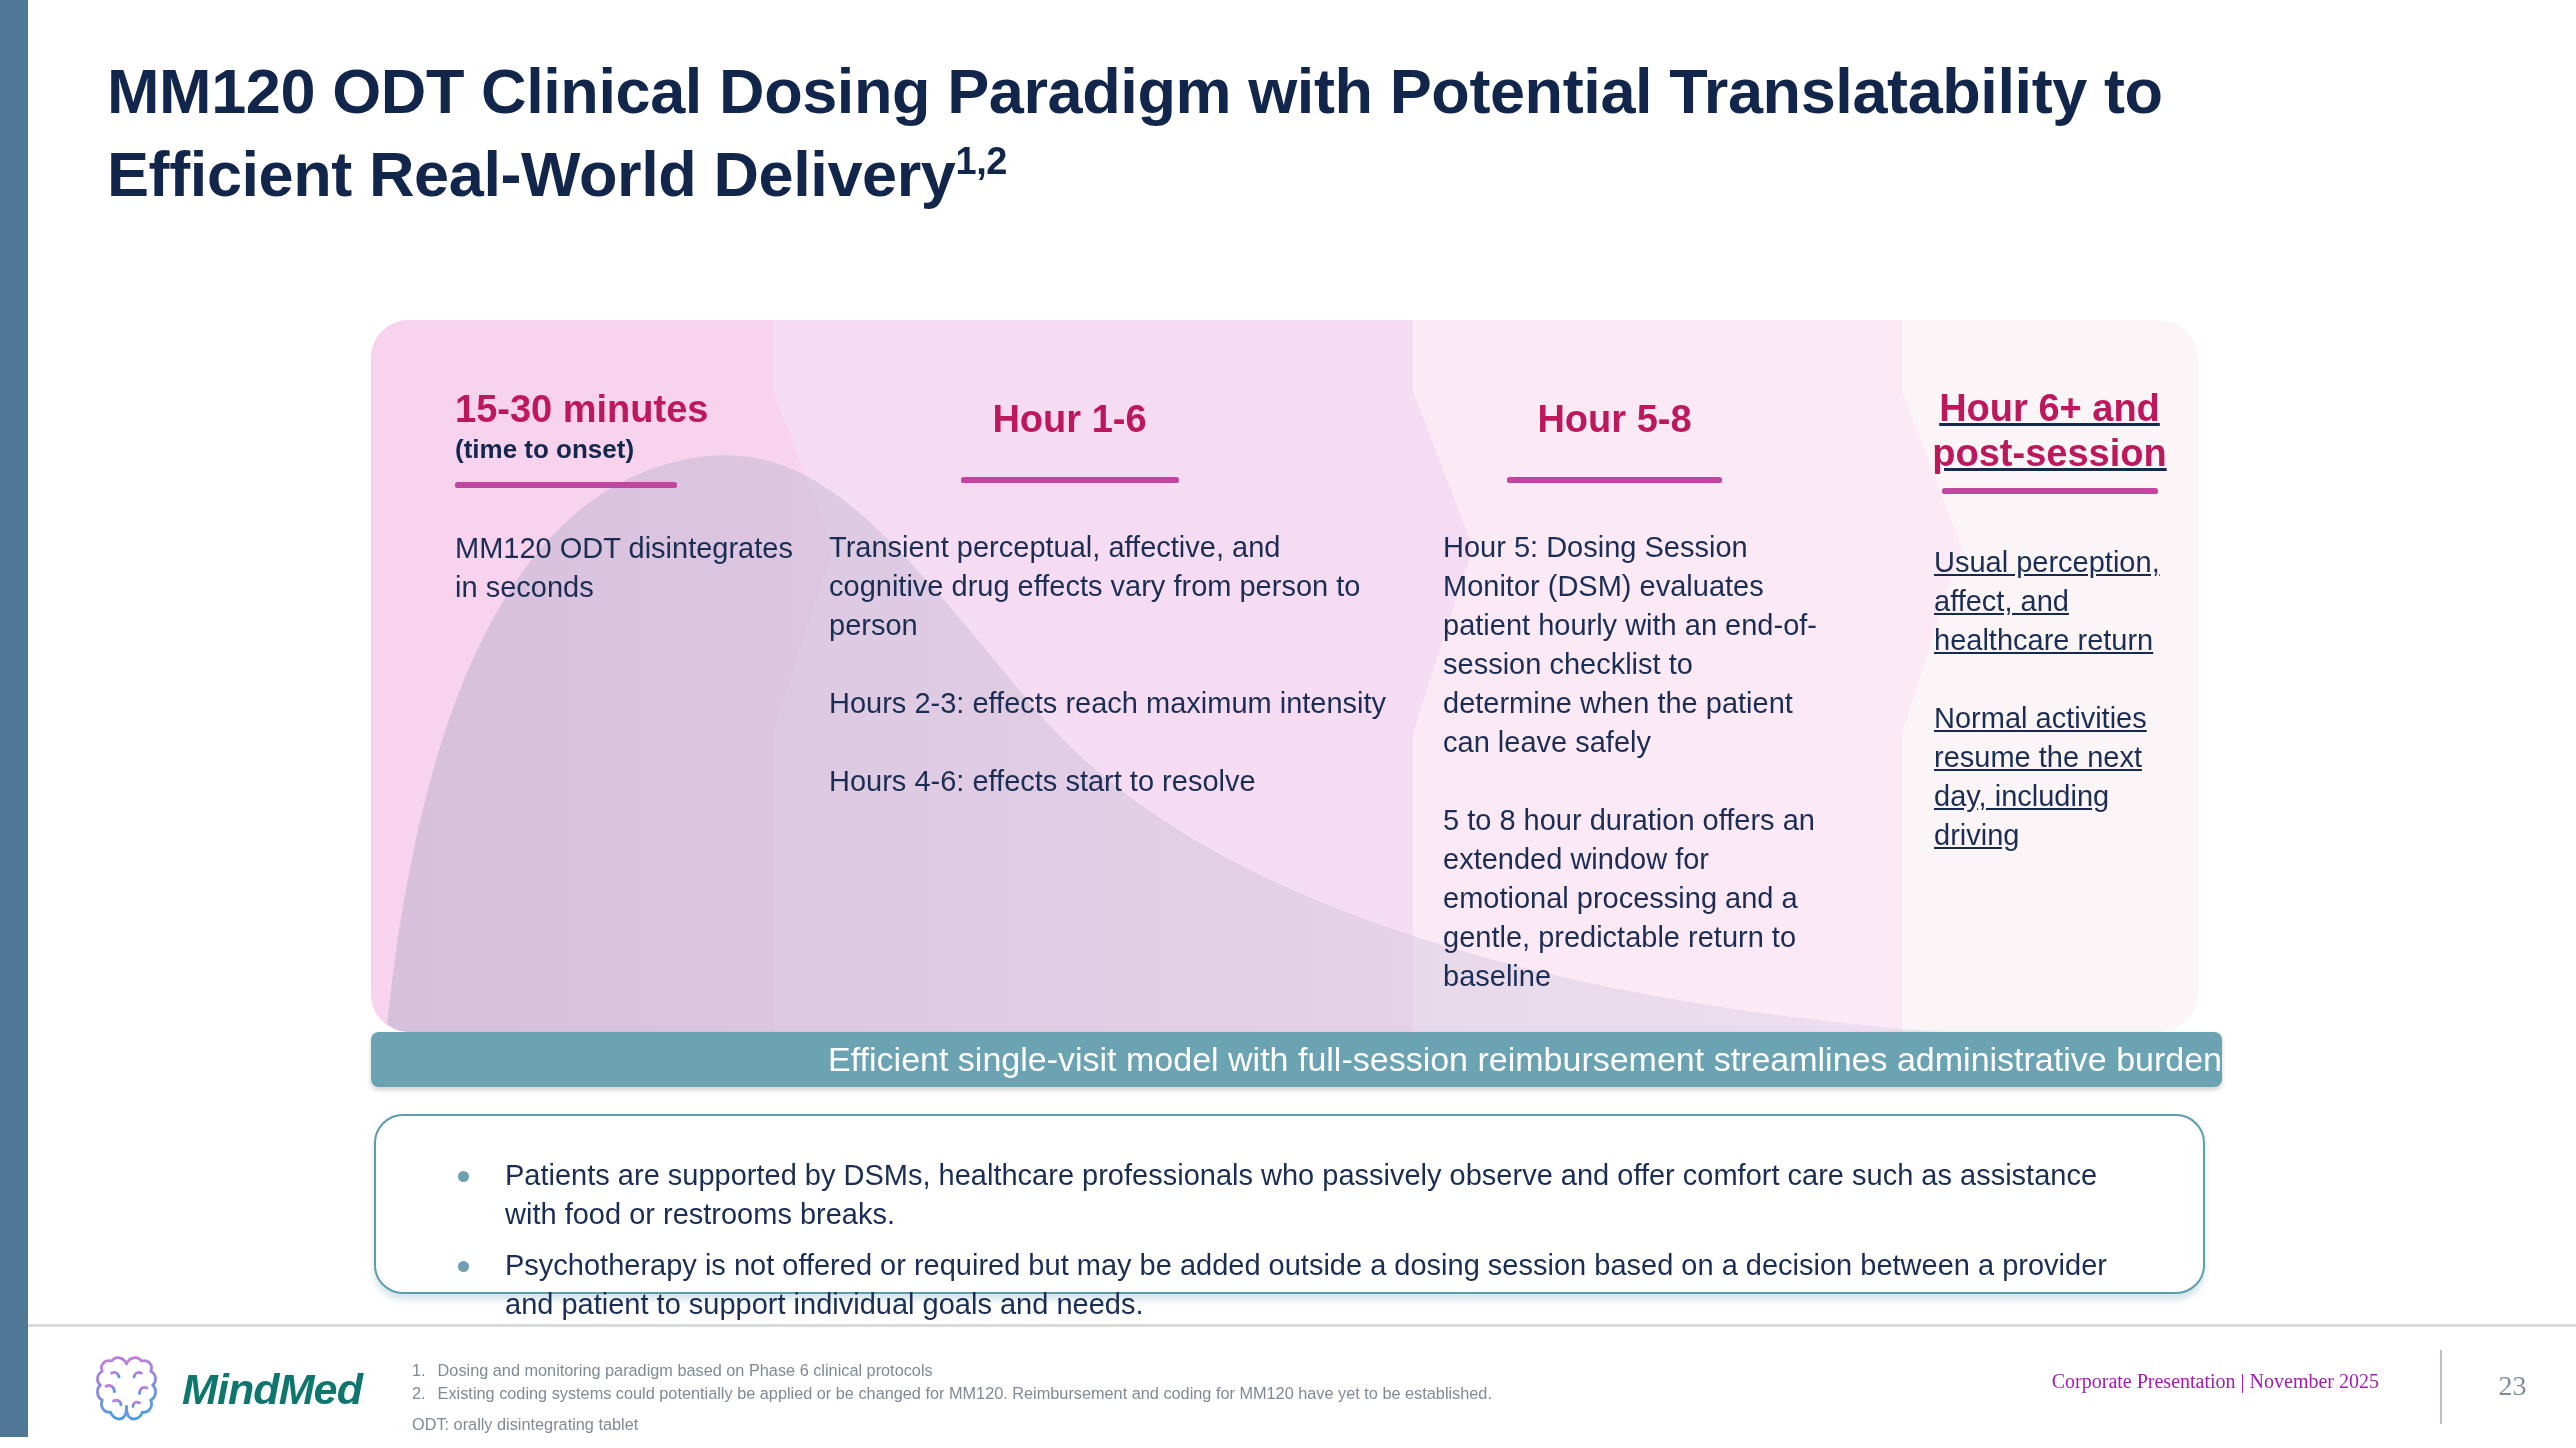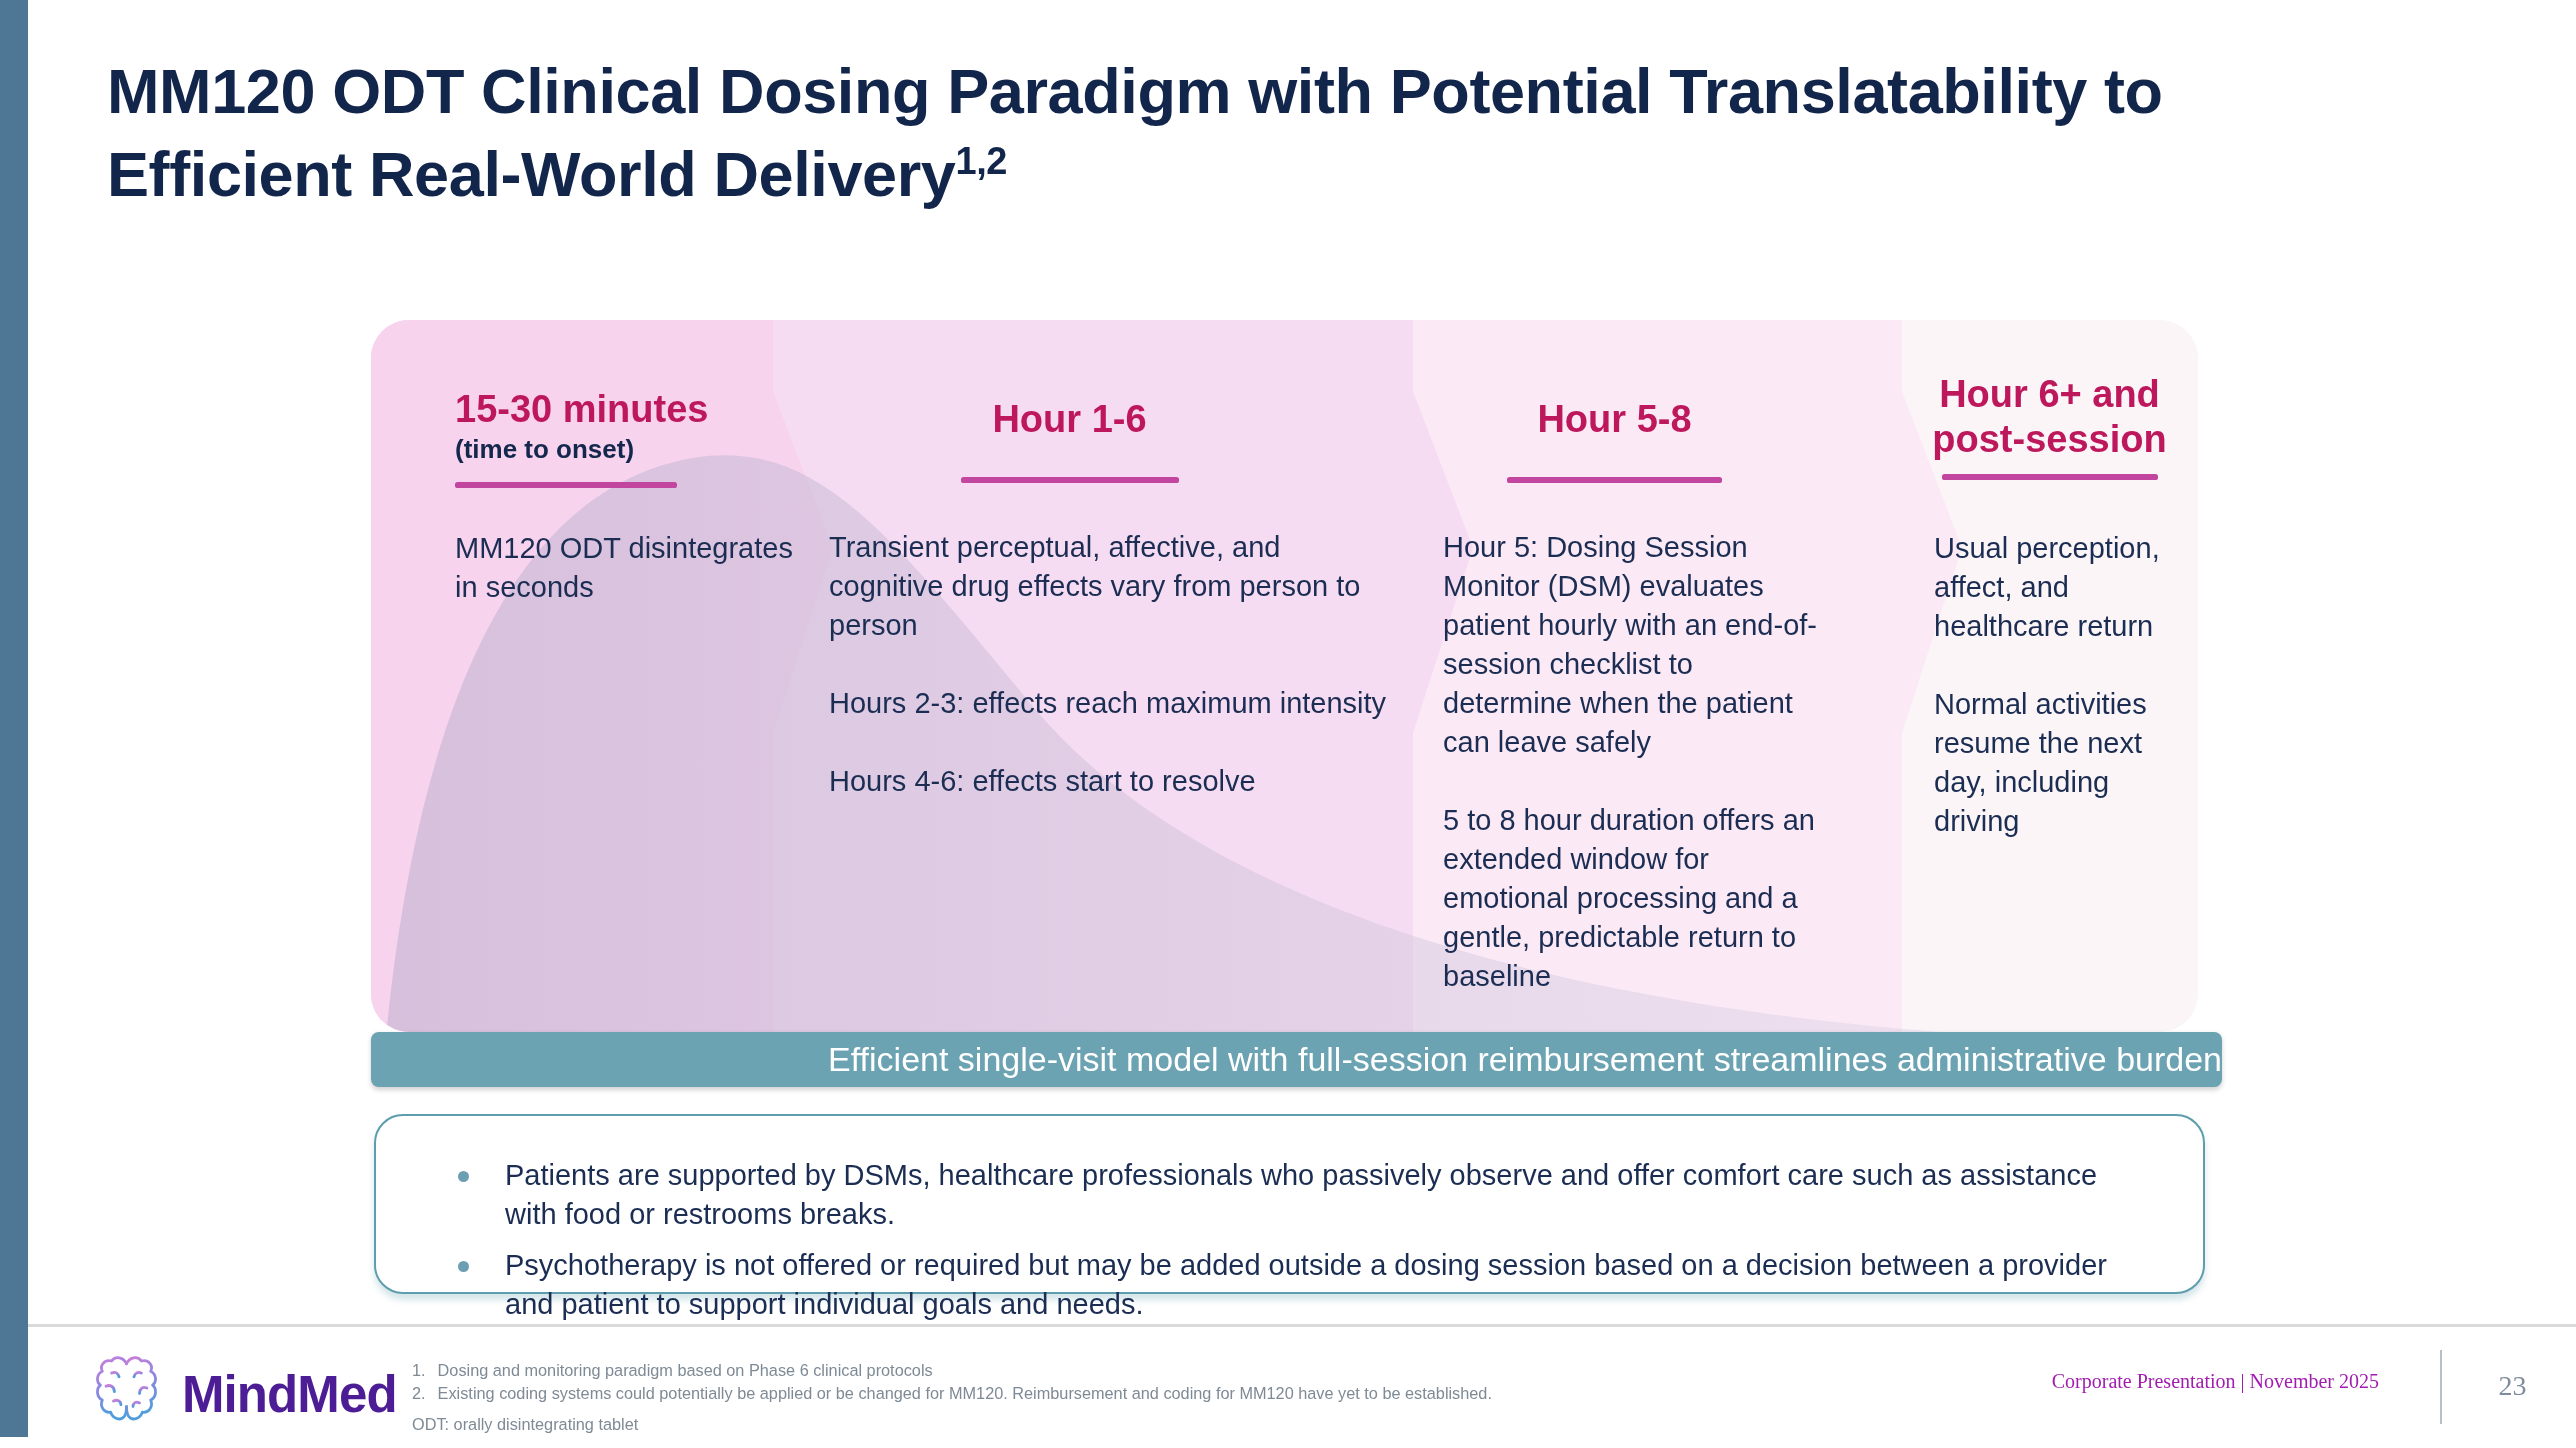--- a/index.html
+++ b/index.html
@@ -42,21 +42,21 @@
   .col2 { left:458px; top:77px; width:558px; }
   .col2 .hdr { width:481px; text-align:center; }
   .col2 .underline { width:218px; margin:35px auto 0 auto; }
   .col2 .body-block { margin-top:45px; }
 
   .col3 { left:1072px; top:77px; width:395px; }
   .col3 .hdr { width:343px; text-align:center; }
   .col3 .underline { width:215px; margin:35px auto 0 auto; }
   .col3 .body-block { margin-top:45px; width:382px; }
 
-  .col4 { left:1537px; top:52px; width:283px; }
+  .col4 { left:1537px; top:66px; width:283px;text-decoration:underline; }
   .col4 .hdr { width:283px; text-align:center; }
   .col4 .underline { width:216px; margin:12px auto 0 auto; }
   .col4 .body-block { margin-top:49px; margin-left:26px; width:258px; }
 
   
   .banner { position:absolute; left:371px; top:1032px; width:1851px; height:55px;
             background:#6ba3b2; border-radius:7.7px; box-shadow:0 2.6px 5.2px rgba(0,0,0,.18);
             display:flex; align-items:center; justify-content:flex-end;
             color:#ffffff; font-size:34px; }
 
@@ -65,22 +65,22 @@
                background:#fff; border:2.6px solid #5d9dac; border-radius:29px;
                box-shadow:0 5.2px 6.9px rgba(93,157,172,.25); padding:28px 52px 0 82px; }
   .notes-box ul { list-style:none; }
   .notes-box li { display:flex; gap:36px;margin-top:12px; }
   .notes-box .dot { flex:0 0 auto; width:11px; height:11px; border-radius:50%; background:#6d9fb2; margin-top:14.6px; }
   .notes-box li span.txt { font-size:29px; line-height:39px; color:#1b2d52; }
 
   
   .footer-divider { position:absolute; left:27.5px; top:1324px; width:2549px; height:2.6px; background:#dadada; }
   .brain-logo { position:absolute; left:93px; top:1350px; width:67px; height:76px; }
-  .wordmark { position:absolute; left:182px; top:1365px; font-size:51px; font-weight:bold;
-              letter-spacing:-0.9px; color:#4c1d95; }
+  .wordmark { position:absolute; left:182px; top:1365px; font-size:43px; font-weight:bold;
+              letter-spacing:-0.9px; color:#0f766e;font-style:italic; }
   .footnotes { position:absolute; left:412px; top:1359px; width:1288px;
                font-size:16.3px; line-height:23px; color:#7e8a95; }
   .footnotes .fn { display:flex; gap:12px; }
   .abbrev { position:absolute; left:412px; top:1415px; font-size:16.3px; color:#7e8a95; }
   .pres-label { position:absolute; right:197px; top:1370px; font-family:Liberation Serif, serif;
                 font-size:20px; color:#a21caf; }
   .page-divider { position:absolute; left:2440px; top:1350px; width:1.7px; height:74px; background:#b9c0c9; }
   .page-number { position:absolute; left:2478px; top:1370px; width:69px; text-align:center;
                  font-family:"Liberation Serif", serif; font-size:28px; color:#7e8c9c; }
 </style>

